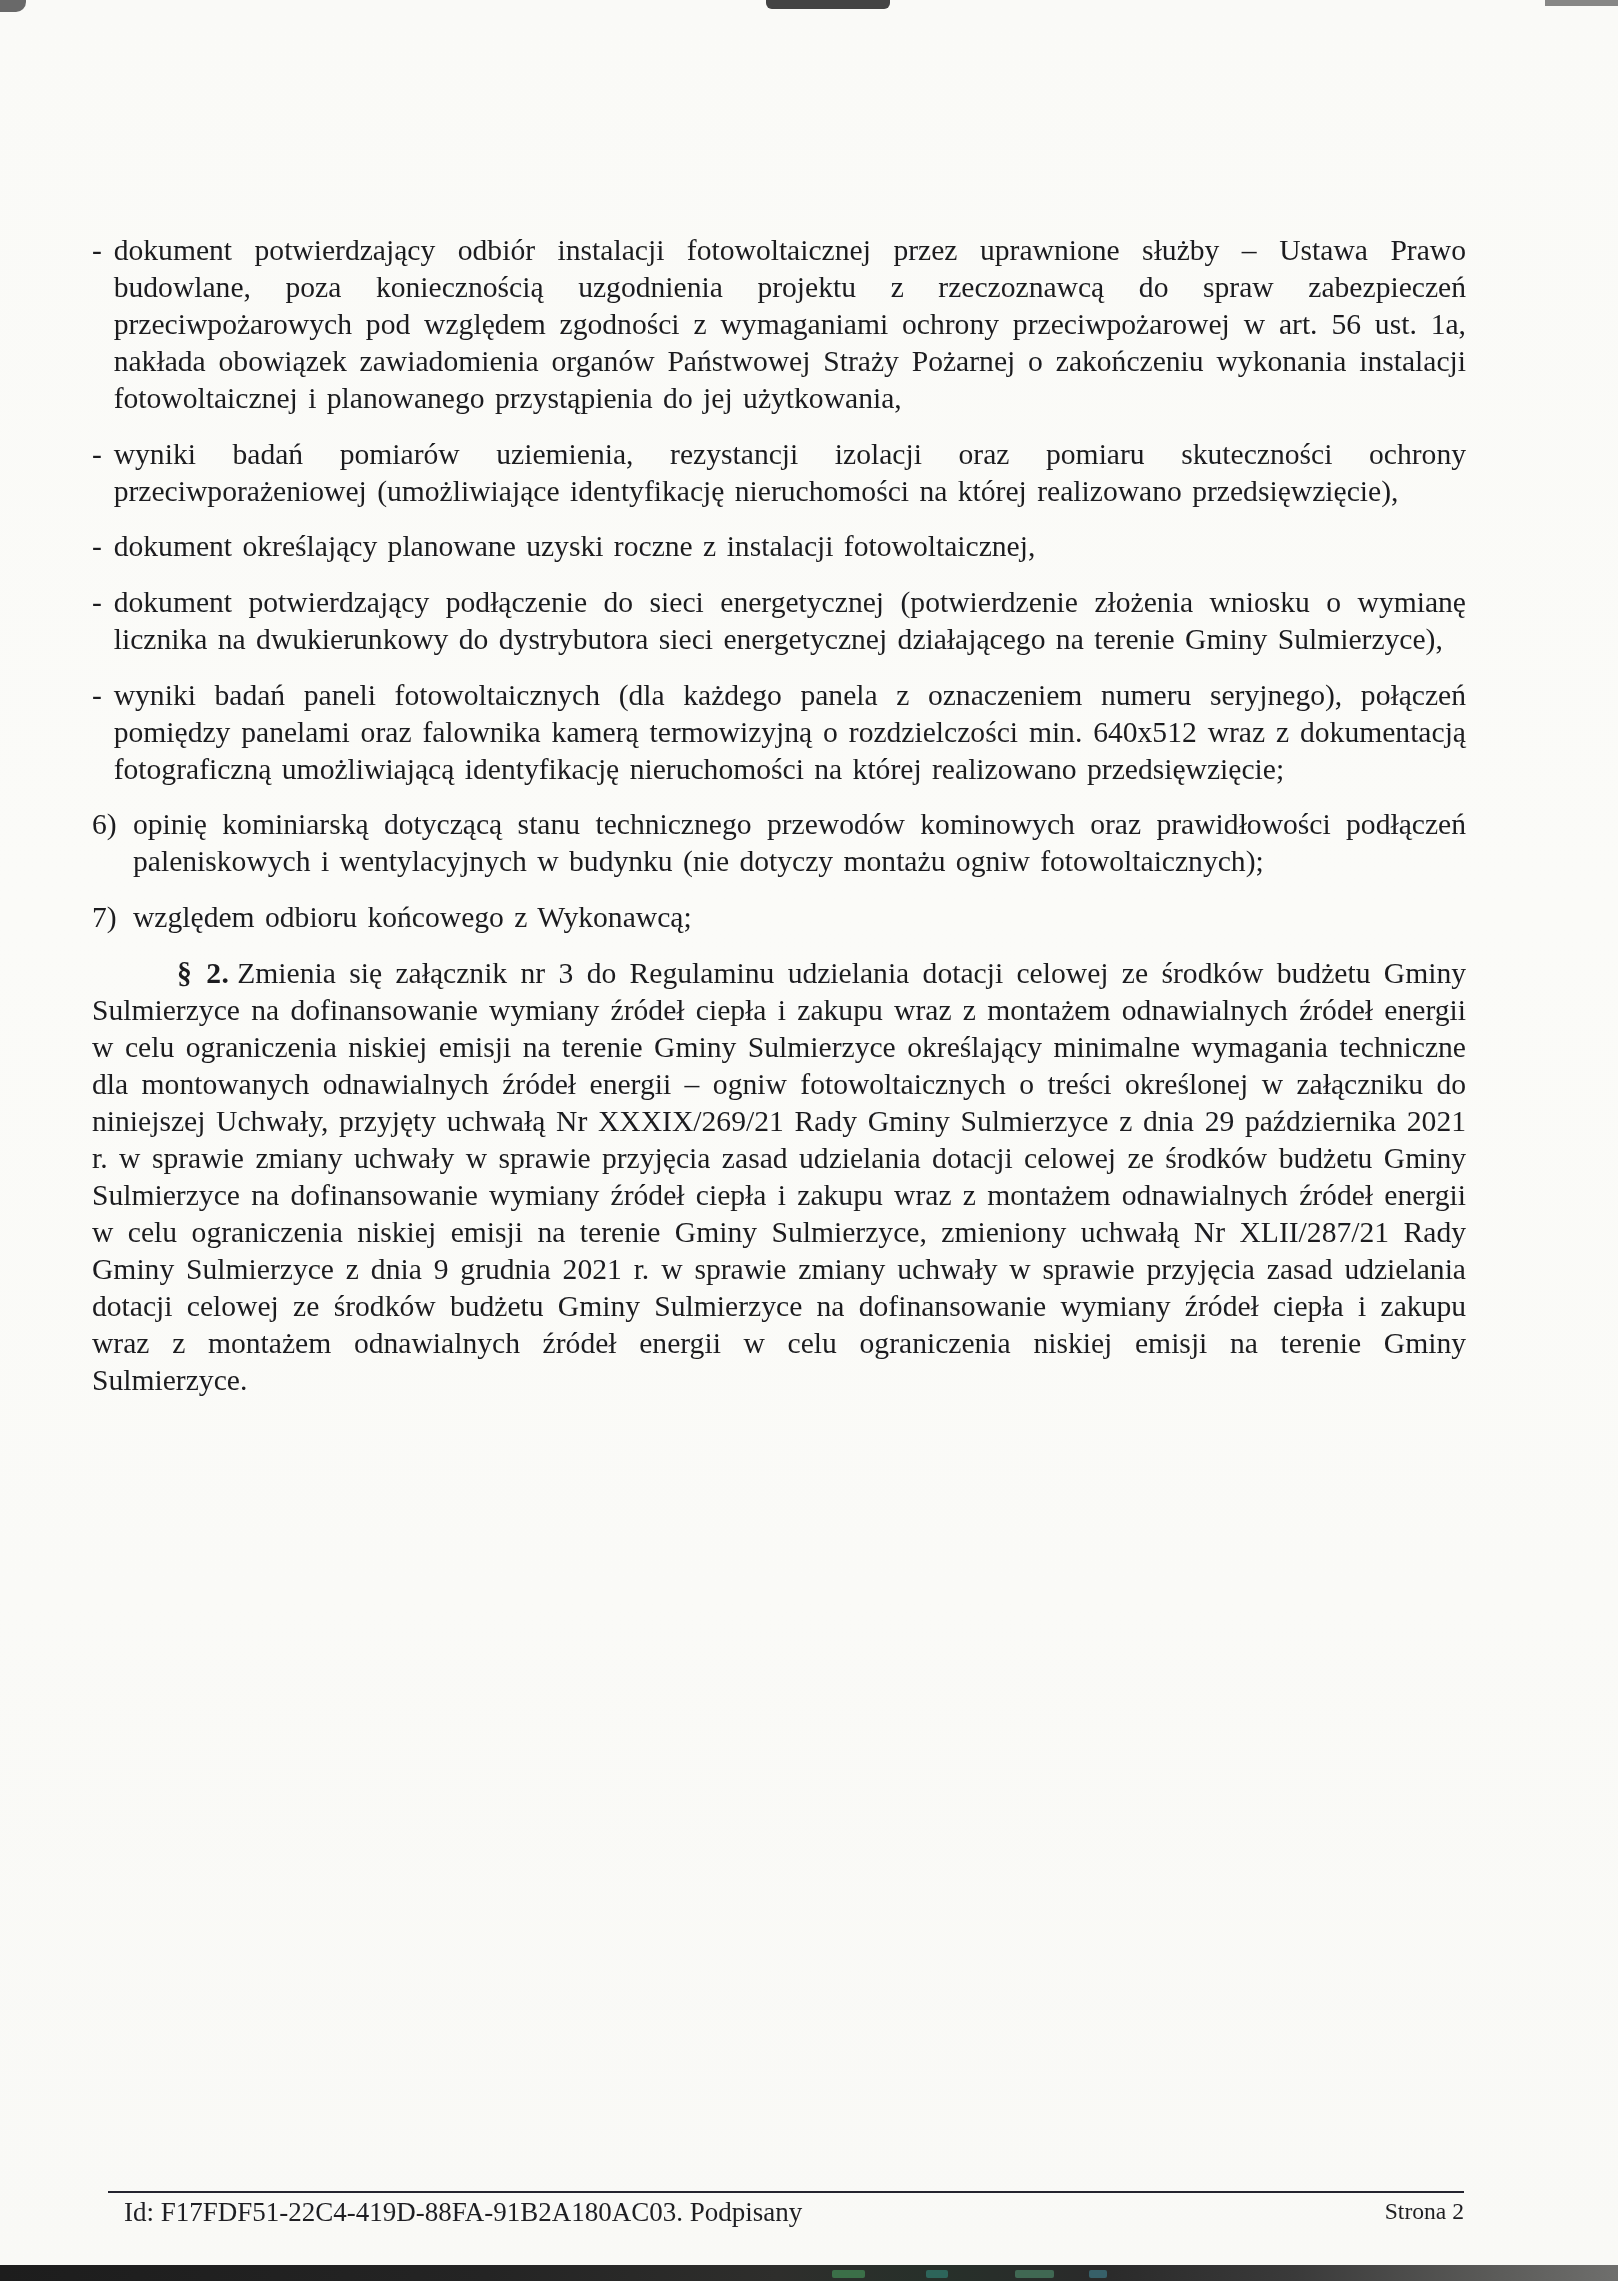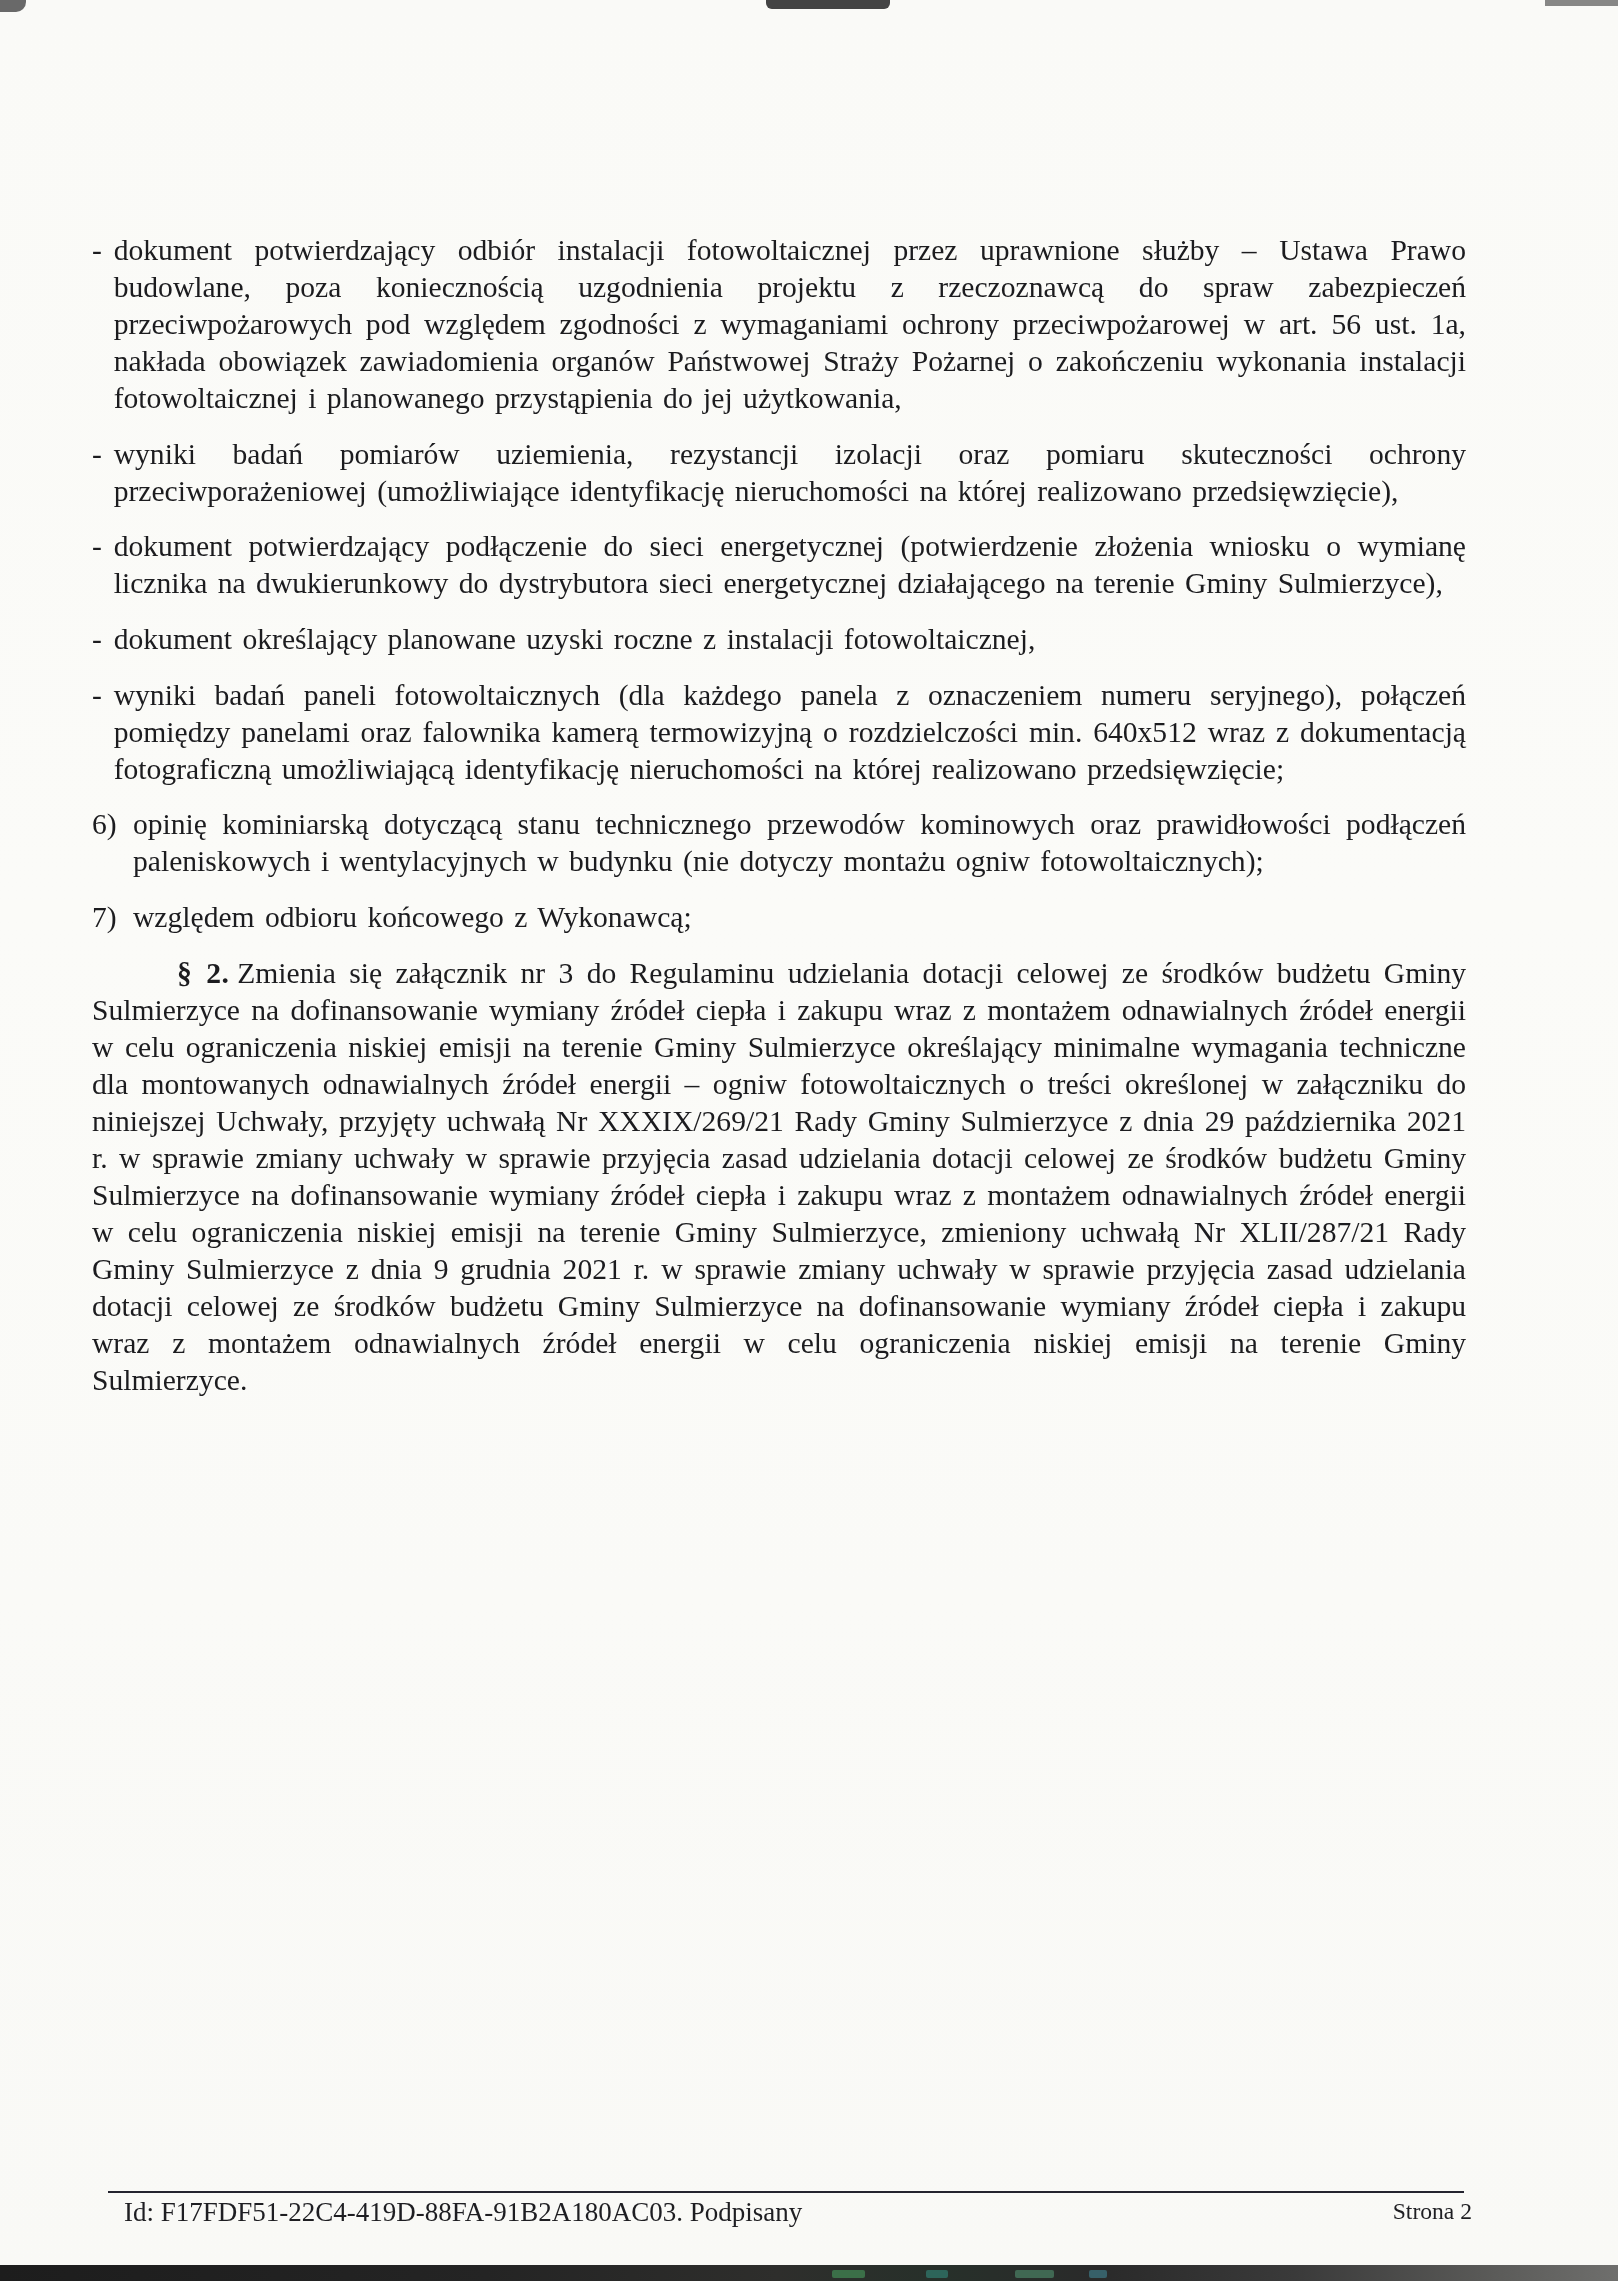--- a/index.html
+++ b/index.html
@@ -42,21 +42,21 @@
   .par2 .lead{font-weight:bold;letter-spacing:0.5px;margin-right:7.9px;}
   .footer-divider{
     position:absolute;left:108px;top:2191px;width:1356px;height:2px;
     background:#23232e;
   }
   .footer-id{
     position:absolute;left:124px;top:2200px;
     font-size:27px;line-height:25.6px;color:#1e1e22;
   }
   .footer-page{
-    position:absolute;top:2198px;right:146px;
+    position:absolute;top:2198px;right:154px;
     font-size:23.6px;line-height:26.6px;color:#1e1e22;
   }
   
   .artifact{position:absolute;}
   .art-top-left{left:0;top:0;width:25.6px;height:11.8px;background:#454545;border-radius:0 0 9.9px 0;opacity:.8;}
   .art-top-center{left:766px;top:0;width:124px;height:8.9px;background:#303030;border-radius:0 0 5.9px 5.9px;opacity:.9;}
   .art-top-right{right:0;top:0;width:73px;height:5.9px;background:#565656;opacity:.7;}
   .art-bottom-bar{
     left:0;bottom:0;width:1618px;height:15.8px;
     background:linear-gradient(90deg,
@@ -78,25 +78,25 @@
 
     <p class="dash-item">
       <span class="marker">-</span><span>dokument potwierdzający odbiór instalacji fotowoltaicznej przez uprawnione służby – Ustawa Prawo budowlane, poza koniecznością uzgodnienia projektu z rzeczoznawcą do spraw zabezpieczeń przeciwpożarowych pod względem zgodności z wymaganiami ochrony przeciwpożarowej w art. 56 ust. 1a, nakłada obowiązek zawiadomienia organów Państwowej Straży Pożarnej o zakończeniu wykonania instalacji fotowoltaicznej i planowanego przystąpienia do jej użytkowania,</span>
     </p>
 
     <p class="dash-item">
       <span class="marker">-</span><span>wyniki badań pomiarów uziemienia, rezystancji izolacji oraz pomiaru skuteczności ochrony przeciwporażeniowej (umożliwiające identyfikację nieruchomości na której realizowano przedsięwzięcie),</span>
     </p>
 
     <p class="dash-item">
-      <span class="marker">-</span><span>dokument potwierdzający podłączenie do sieci energetycznej (potwierdzenie złożenia wniosku o wymianę licznika na dwukierunkowy do dystrybutora sieci energetycznej działającego na terenie Gminy Sulmierzyce),</span>
+      <span class="marker">-</span><span>dokument określający planowane uzyski roczne z instalacji fotowoltaicznej,</span>
     </p>
 
     <p class="dash-item">
-      <span class="marker">-</span><span>dokument określający planowane uzyski roczne z instalacji fotowoltaicznej,</span>
+      <span class="marker">-</span><span>dokument potwierdzający podłączenie do sieci energetycznej (potwierdzenie złożenia wniosku o wymianę licznika na dwukierunkowy do dystrybutora sieci energetycznej działającego na terenie Gminy Sulmierzyce),</span>
     </p>
 
     <p class="dash-item">
       <span class="marker">-</span><span>wyniki badań paneli fotowoltaicznych (dla każdego panela z oznaczeniem numeru seryjnego), połączeń pomiędzy panelami oraz falownika kamerą termowizyjną o rozdzielczości min. 640x512 wraz z dokumentacją fotograficzną umożliwiającą identyfikację nieruchomości na której realizowano przedsięwzięcie;</span>
     </p>
 
 
     <p class="num-item">
       <span class="marker">6)</span><span>opinię kominiarską dotyczącą stanu technicznego przewodów kominowych oraz prawidłowości podłączeń paleniskowych i wentylacyjnych w budynku (nie dotyczy montażu ogniw fotowoltaicznych);</span>
     </p>

